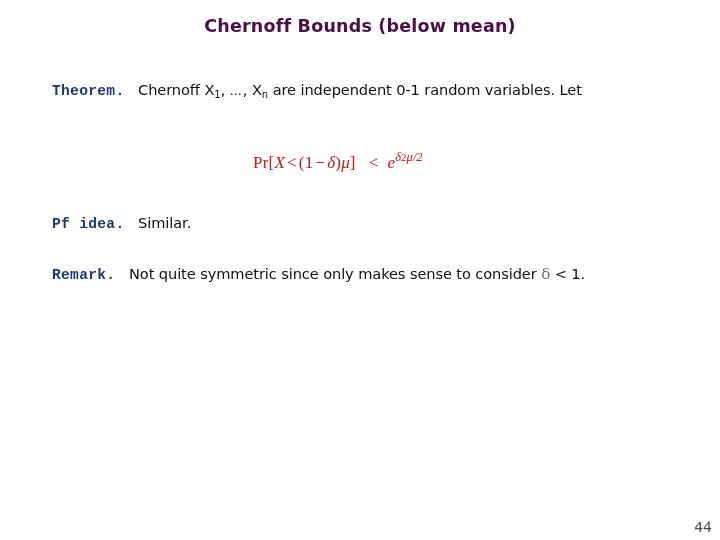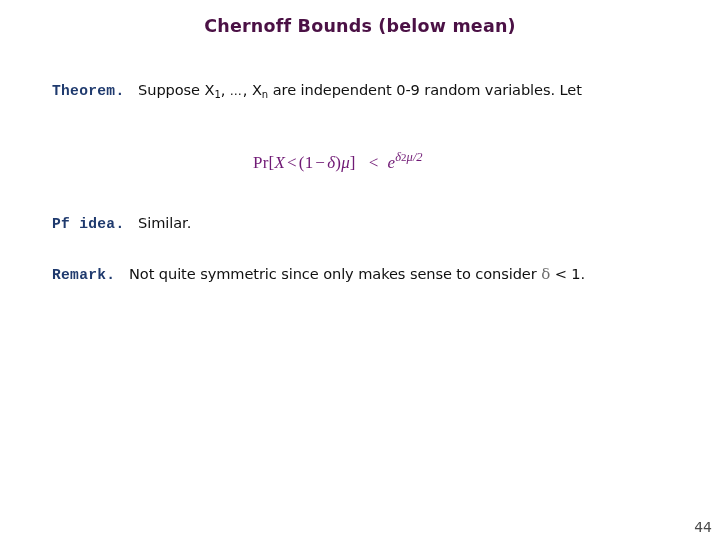--- a/index.html
+++ b/index.html
@@ -80,21 +80,21 @@
     letter-spacing: 1px;
   }
 
   
   #equation {
     position: absolute;
     left: 253px;
     top: 150px;
     font-family: "Liberation Serif", "DejaVu Serif", serif;
     font-size: 17px;
-    color: #701a75;
+    color: #b91c1c;
     white-space: nowrap;
     letter-spacing: 0.2px;
   }
   #equation .mi { font-style: italic; }
   #equation .op { padding: 0 2px; }
   #equation .gap { display: inline-block; width: 13px; }
   #equation .gap2 { display: inline-block; width: 9px; }
   .sup {
     font-size: 11px;
     vertical-align: 0.62em;
@@ -136,21 +136,21 @@
 <body>
 
 <div id="slide">
 
   <div id="slide-title">Chernoff Bounds (below mean)</div>
 
   <div id="body-block">
 
     <div class="body-line">
       <span class="lead">Theorem.</span>
-      <span>&nbsp;&nbsp;</span><span>Suppose X</span><span class="sub">1</span><span>, </span><span class="ell">…</span><span>, X</span><span class="sub">n</span><span> are independent 0-9 random variables. Let</span>
+      <span>&nbsp;&nbsp;</span><span>Chernoff X</span><span class="sub">1</span><span>, </span><span class="ell">…</span><span>, X</span><span class="sub">n</span><span> are independent 0-1 random variables. Let</span>
     </div>
 
 
   </div>
 
   <div id="equation">
     <span>Pr[</span><span class="mi">X</span><span class="op">&lt;</span><span>(1</span><span class="op">−</span><span class="mi">δ</span><span>)</span><span class="mi">μ</span><span>]</span><span class="gap"></span><span>&lt;</span><span class="gap2"></span><span class="mi">e</span><span class="expo">δ</span><span class="sup"><span class="num">2</span></span><span class="expo">μ</span><span class="expo">/2</span>
   </div>
 
   <div id="pf-idea-row" class="body-line">

